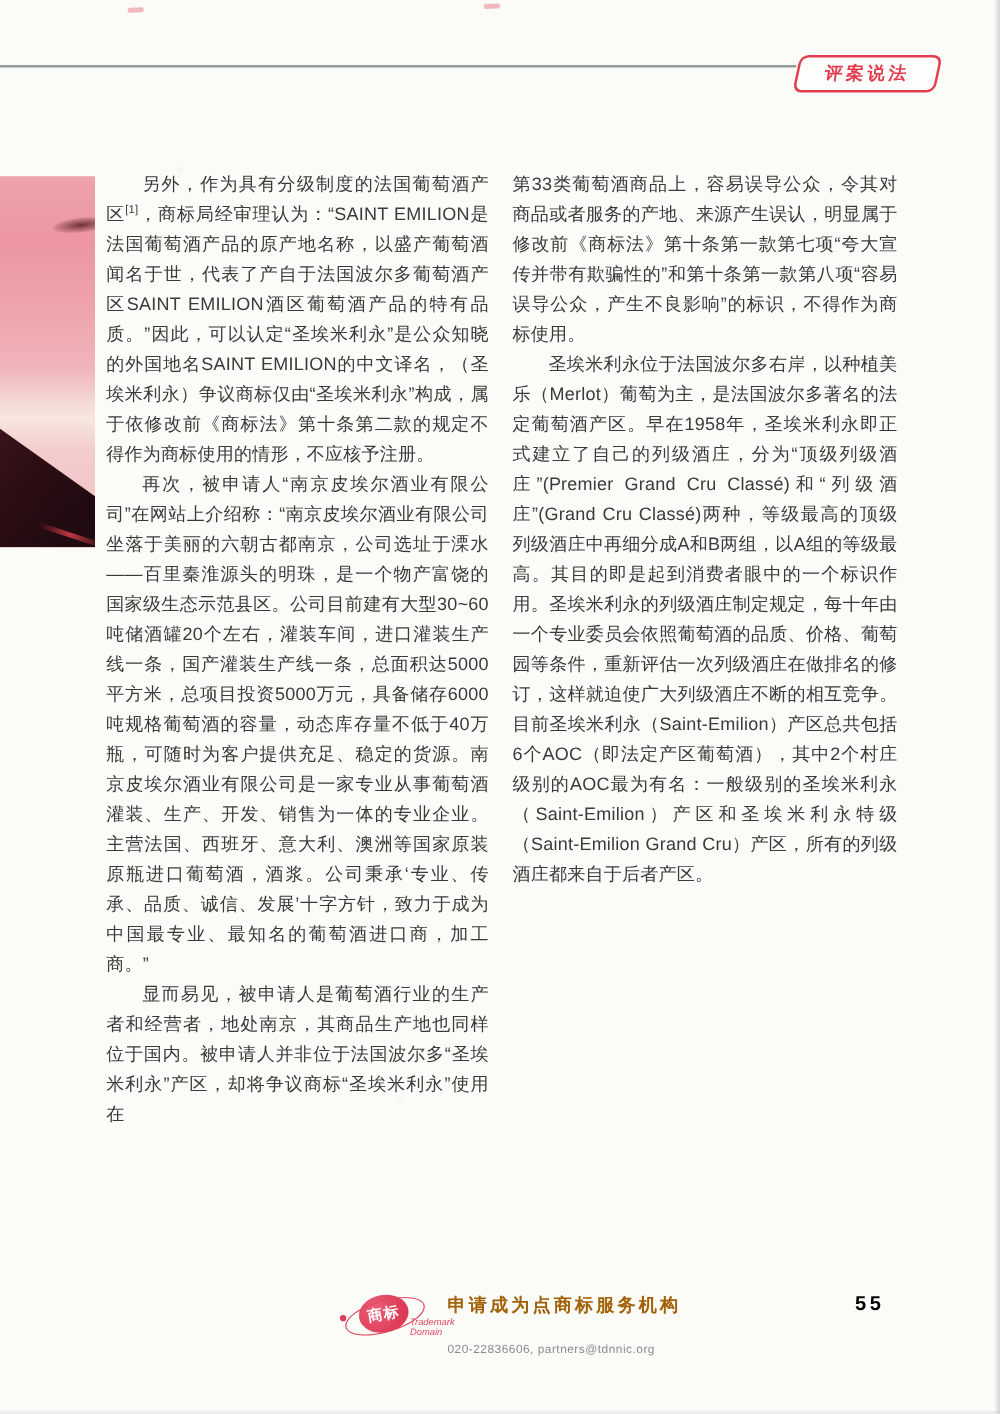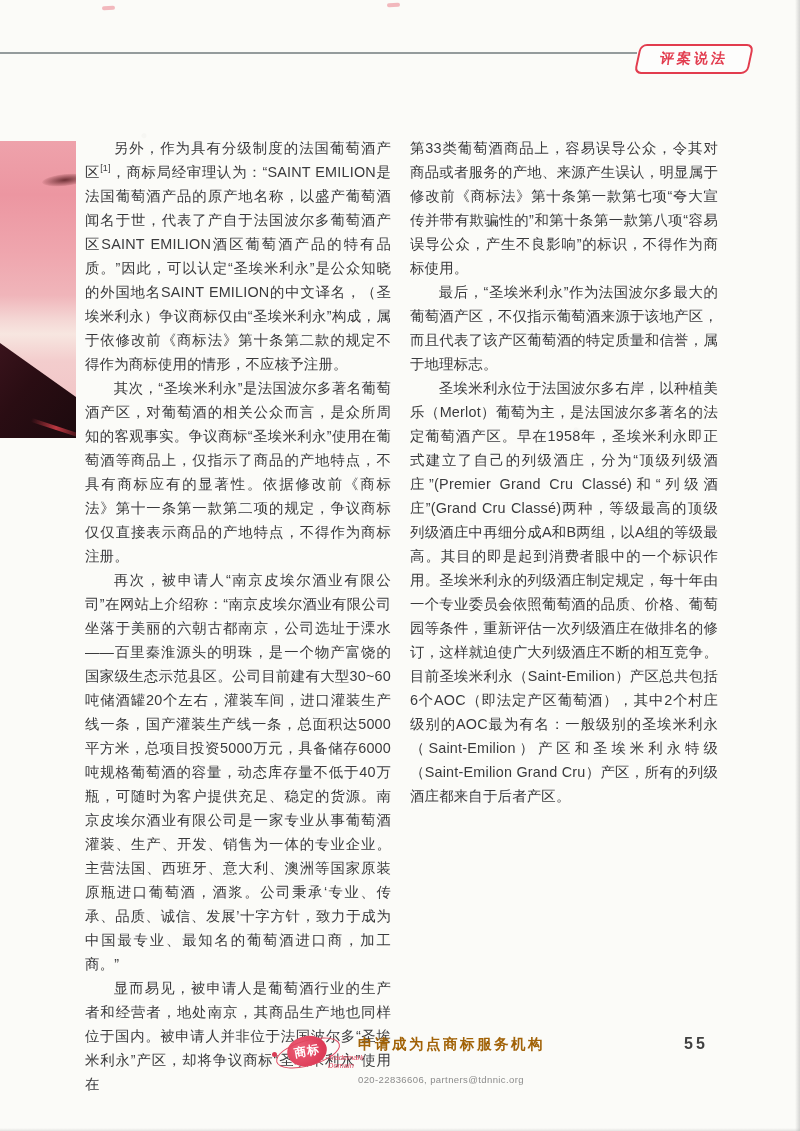--- a/index.html
+++ b/index.html
@@ -87,21 +87,21 @@
     border:1.5px solid #e04a62; border-radius:50%; transform:rotate(-16deg);
   }
   .logo-dot { position:absolute; left:-6px; top:20px; width:5px; height:5px; background:#d93c55; border-radius:50%; }
   .logo-en { position:absolute; left:50px; top:22px; color:#e04a62; font-size:7.5px; font-style:italic;
     line-height:8px; font-weight:normal; white-space:nowrap; }
   .footer-text { margin-left:14px; padding-top:3px; }
   .service-line { font-size:14.5px; font-weight:bold; letter-spacing:2.5px; color:#a16207; }
   .contact-line { font-size:9.5px; color:#8b8b8b; margin-top:20px; letter-spacing:0.4px; }
 
   .page-number { position:absolute; left:684px; top:1035px; font-size:16px; font-weight:bold;
-    letter-spacing:3px; color:#404040;text-align:right; }
+    letter-spacing:3px; color:#000000;text-align:right; }
 </style>
 </head>
 <body>
 
 <div class="reg-mark m1"></div>
 <div class="reg-mark m2"></div>
 <div class="scan-edge-right"></div>
 <div class="scan-edge-bottom"></div>
 
 <div class="header-rule"></div>
@@ -110,28 +110,26 @@
 </div>
 
 <div class="photo-strip">
   <div class="smudge"></div>
   <div class="dark-wedge"></div>
   <div class="glint"></div>
 </div>
 
 <div class="col col-left">
   <p><span>另外，作为具有分级制度的法国葡萄酒产区</span><sup class="footnote">[1]</sup><span>，商标局经审理认为：“SAINT EMILION是法国葡萄酒产品的原产地名称，以盛产葡萄酒闻名于世，代表了产自于法国波尔多葡萄酒产区SAINT EMILION酒区葡萄酒产品的特有品质。”因此，可以认定“圣埃米利永”是公众知晓的外国地名SAINT EMILION的中文译名，（圣埃米利永）争议商标仅由“圣埃米利永”构成，属于依修改前《商标法》第十条第二款的规定不得作为商标使用的情形，不应核予注册。</span></p>
-  <p>其次，“圣埃米利永”是法国波尔多著名葡萄酒产区，对葡萄酒的相关公众而言，是众所周知的客观事实。争议商标“圣埃米利永”使用在葡萄酒等商品上，仅指示了商品的产地特点，不具有商标应有的显著性。依据修改前《商标法》第十一条第一款第二项的规定，争议商标仅仅直接表示商品的产地特点，不得作为商标注册。</p>
   <p>再次，被申请人“南京皮埃尔酒业有限公司”在网站上介绍称：“南京皮埃尔酒业有限公司坐落于美丽的六朝古都南京，公司选址于溧水——百里秦淮源头的明珠，是一个物产富饶的国家级生态示范县区。公司目前建有大型30~60吨储酒罐20个左右，灌装车间，进口灌装生产线一条，国产灌装生产线一条，总面积达5000平方米，总项目投资5000万元，具备储存6000吨规格葡萄酒的容量，动态库存量不低于40万瓶，可随时为客户提供充足、稳定的货源。南京皮埃尔酒业有限公司是一家专业从事葡萄酒灌装、生产、开发、销售为一体的专业企业。主营法国、西班牙、意大利、澳洲等国家原装原瓶进口葡萄酒，酒浆。公司秉承‘专业、传承、品质、诚信、发展’十字方针，致力于成为中国最专业、最知名的葡萄酒进口商，加工商。”</p>
   <p>显而易见，被申请人是葡萄酒行业的生产者和经营者，地处南京，其商品生产地也同样位于国内。被申请人并非位于法国波尔多“圣埃米利永”产区，却将争议商标“圣埃米利永”使用在</p>
 </div>
 
 <div class="col col-right">
   <p class="no-indent">第33类葡萄酒商品上，容易误导公众，令其对商品或者服务的产地、来源产生误认，明显属于修改前《商标法》第十条第一款第七项“夸大宣传并带有欺骗性的”和第十条第一款第八项“容易误导公众，产生不良影响”的标识，不得作为商标使用。</p>
-  <p>最后，“圣埃米利永”作为法国波尔多最大的葡萄酒产区，不仅指示葡萄酒来源于该地产区，而且代表了该产区葡萄酒的特定质量和信誉，属于地理标志。</p>
   <p>圣埃米利永位于法国波尔多右岸，以种植美乐（Merlot）葡萄为主，是法国波尔多著名的法定葡萄酒产区。早在1958年，圣埃米利永即正式建立了自己的列级酒庄，分为“顶级列级酒庄”(Premier Grand Cru Classé)和“列级酒庄”(Grand Cru Classé)两种，等级最高的顶级列级酒庄中再细分成A和B两组，以A组的等级最高。其目的即是起到消费者眼中的一个标识作用。圣埃米利永的列级酒庄制定规定，每十年由一个专业委员会依照葡萄酒的品质、价格、葡萄园等条件，重新评估一次列级酒庄在做排名的修订，这样就迫使广大列级酒庄不断的相互竞争。目前圣埃米利永（Saint-Emilion）产区总共包括6个AOC（即法定产区葡萄酒），其中2个村庄级别的AOC最为有名：一般级别的圣埃米利永（Saint-Emilion）产区和圣埃米利永特级（Saint-Emilion Grand Cru）产区，所有的列级酒庄都来自于后者产区。</p>
 </div>
 
 <div class="footer">
   <div class="logo">
     <div class="logo-dot"></div>
     <div class="logo-ellipse">
       <span class="logo-cn">商标</span>
     </div>
     <div class="logo-orbit"></div>

